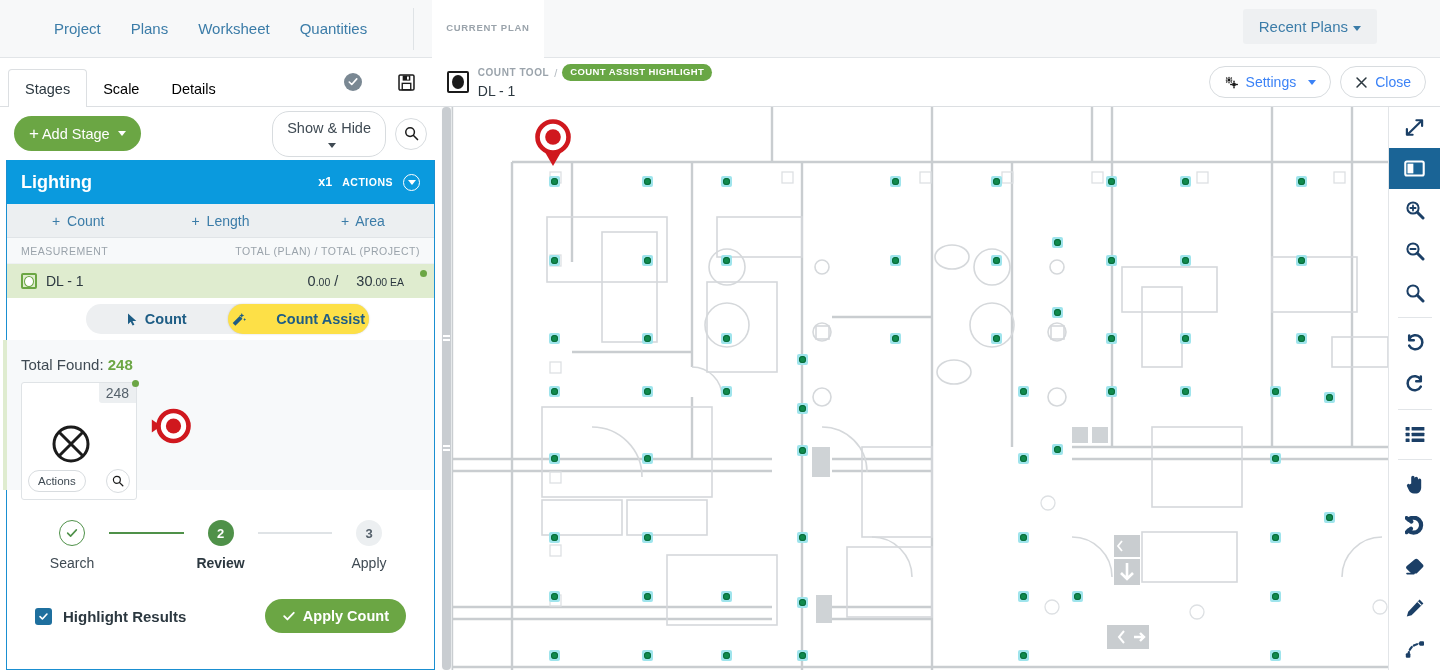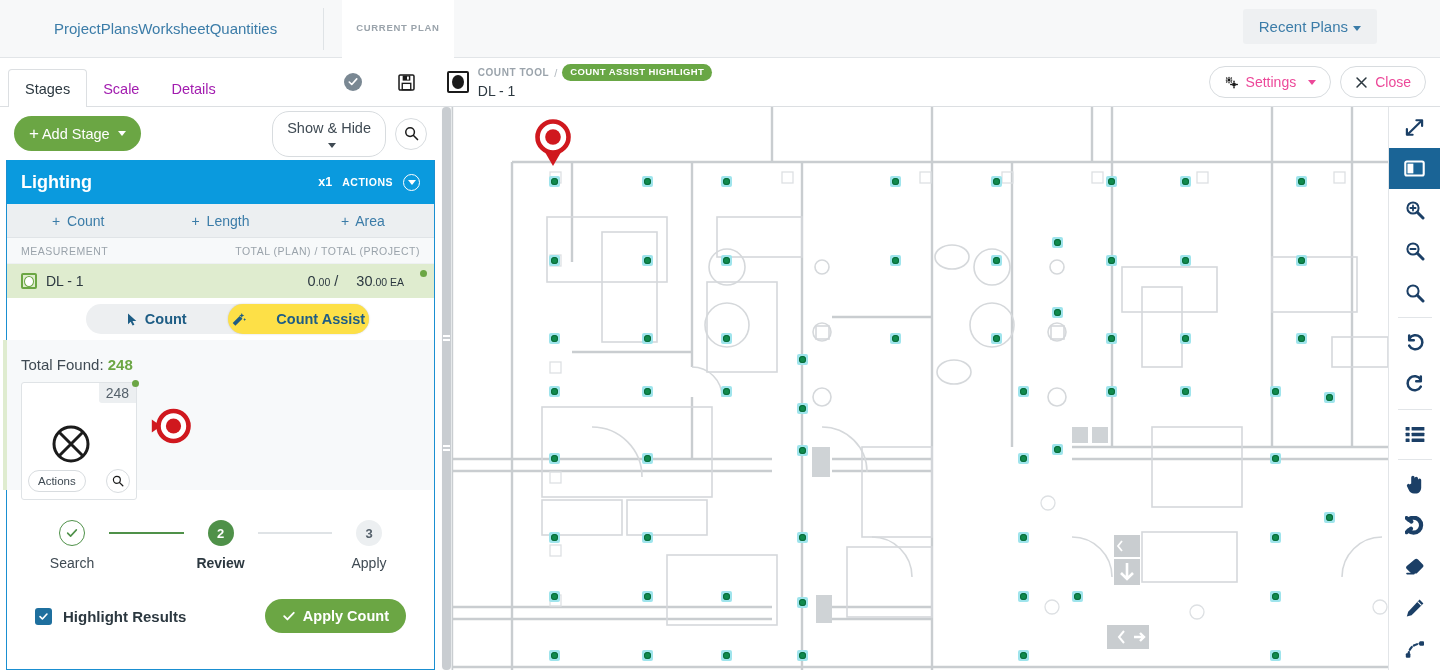--- a/index.html
+++ b/index.html
@@ -10,21 +10,21 @@
     overflow: hidden;
   }
   #app { position: relative; width: 1440px; height: 670px; }
 
   
   .topnav {
     position: absolute; top: 0; left: 0; width: 1440px; height: 58px;
     background: #f7f8f9; border-bottom: 1px solid #e2e5e8;
     display: flex; align-items: center;
   }
-  .topnav-links { display: flex; align-items: center; margin-left: 54px; }
+  .topnav-links { display: flex; align-items: center; gap: 30px; margin-left: 54px; }
   .topnav-links a {
     color: #3b7ca8; font-size: 15px; text-decoration: none; white-space: nowrap;
   }
   .topnav-divider {
     width: 1px; height: 42px; background: #dfe3e6; margin-left: 46px;
   }
   .current-plan {
     margin-left: 18px; background: #ffffff; padding: 6px 14px 7px 14px;
     height: 58px; display: flex; flex-direction: column; justify-content: center;
   }
@@ -44,21 +44,21 @@
 
   
   .subbar {
     position: absolute; top: 58px; left: 0; width: 1440px; height: 49px;
     background: #ffffff; border-bottom: 1px solid #dcdfe2;
     display: flex; align-items: center;
   }
   .tabs { display: flex; align-items: flex-end; height: 49px; margin-left: 8px; }
   .tab {
     padding: 0 16px; height: 35px; display: flex; align-items: center;
-    font-size: 14.5px; color: #a21caf; cursor: pointer; position: relative;
+    font-size: 14.5px; color: #000000; cursor: pointer; position: relative;
   }
   .tab.active {
     color: #2c3840; background: #fff;
     border: 1px solid #dcdfe2; border-bottom: none;
     border-radius: 4px 4px 0 0; height: 39px; margin-bottom: -1px;
   }
   .subbar-icons { display: flex; align-items: center; gap: 36px; margin-left: 112px; }
   .check-circle {
     width: 18px; height: 18px; border-radius: 50%; background: #7a8893;
     display: flex; align-items: center; justify-content: center; cursor: pointer;
@@ -80,21 +80,21 @@
   .ct-slash { font-size: 11px; color: #b3bac0; }
   .ct-badge {
     background: #69a745; color: #fff; font-size: 9.5px; font-weight: bold;
     letter-spacing: .4px; padding: 3px 8px 3px 8px; border-radius: 9px; text-transform: uppercase;
   }
   .ct-name { font-size: 14px; color: #2c3840; margin-top: 2px; }
 
   .subbar-right { position: absolute; right: 14px; display: flex; align-items: center; gap: 9px; }
   .pill-btn {
     border: 1px solid #d8dcdf; border-radius: 16px; background: #fff;
-    padding: 7px 14px; font-size: 14px; color: #ec4899; cursor: pointer;
+    padding: 7px 14px; font-size: 14px; color: #3b82f6; cursor: pointer;
     display: flex; align-items: center; gap: 7px; white-space: nowrap;
   }
 
   
   .leftpanel {
     position: absolute; top: 107px; left: 0; width: 441px; height: 563px;
     background: #ffffff; overflow: hidden;
   }
   .lp-toolbar {
     height: 53px; display: flex; align-items: center; padding: 0 14px;

